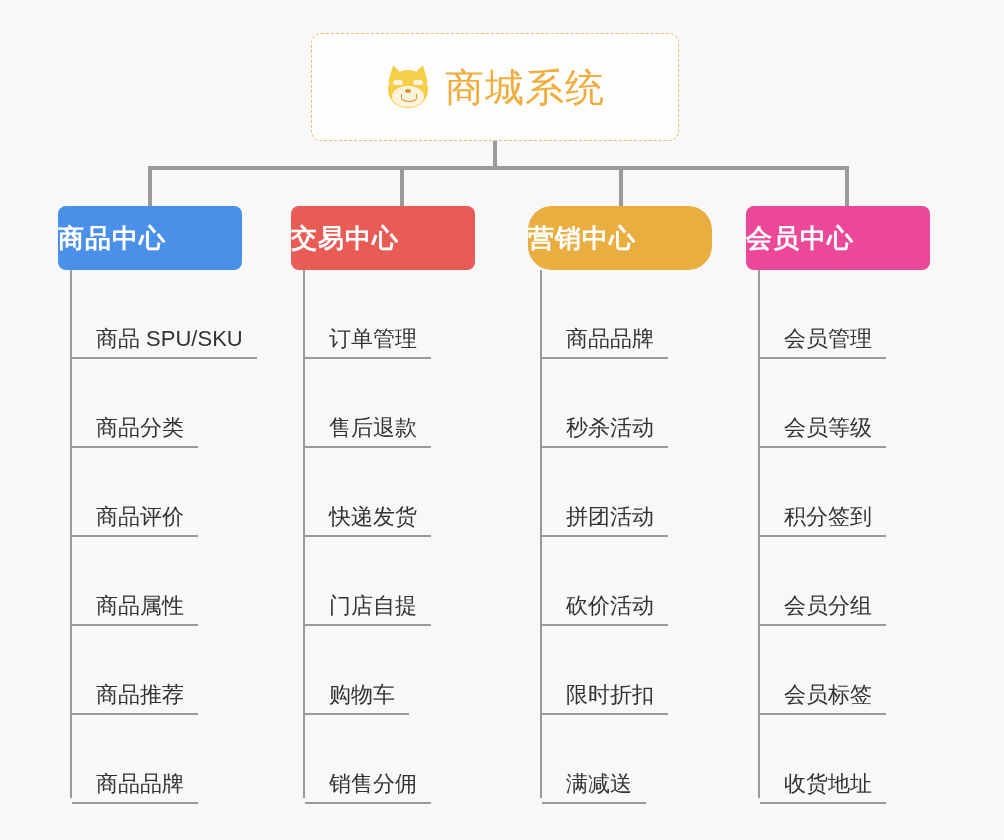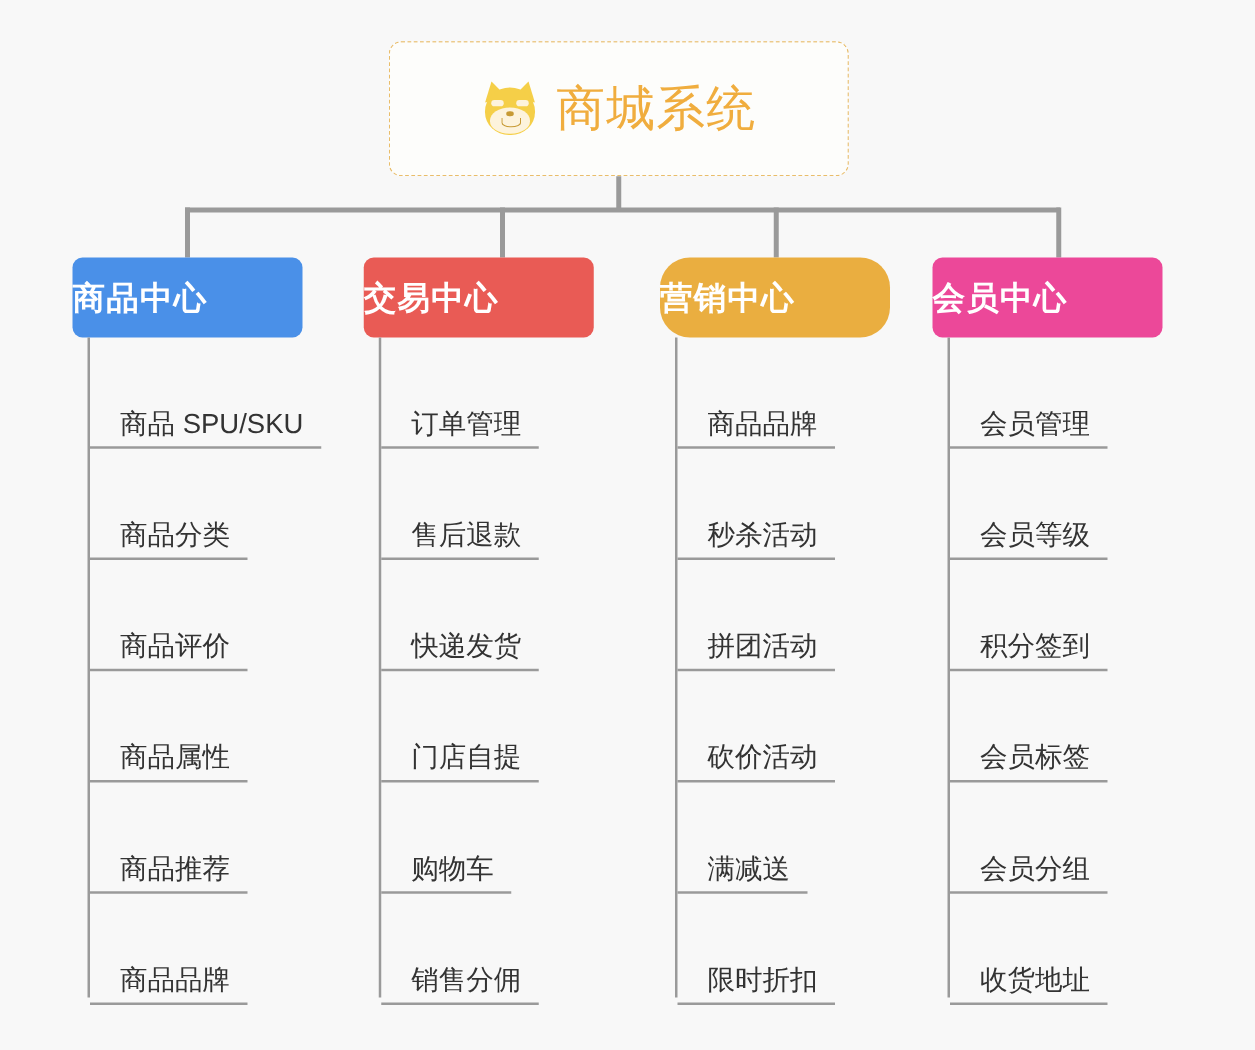--- a/index.html
+++ b/index.html
@@ -267,47 +267,47 @@
           <div class="leaf">
             <span class="leaf-label">秒杀活动</span>
           </div>
           <div class="leaf">
             <span class="leaf-label">拼团活动</span>
           </div>
           <div class="leaf">
             <span class="leaf-label">砍价活动</span>
           </div>
           <div class="leaf">
+            <span class="leaf-label">限时折扣</span>
+          </div>
+          <div class="leaf">
             <span class="leaf-label">满减送</span>
-          </div>
-          <div class="leaf">
-            <span class="leaf-label">限时折扣</span>
           </div>
         </div>
       </div>
       <div class="branch" style="left: 746px; width: 184px;">
         <div class="branch-header" style="background: #ec4899;">
           <span>会员中心</span>
         </div>
         <div class="leaf-list">
           <div class="leaf-spine" style="background: rgb(154, 154, 154); height: 528px;"></div>
           <div class="leaf">
             <span class="leaf-label">会员管理</span>
           </div>
           <div class="leaf">
             <span class="leaf-label">会员等级</span>
           </div>
           <div class="leaf">
             <span class="leaf-label">积分签到</span>
           </div>
           <div class="leaf">
+            <span class="leaf-label">会员分组</span>
+          </div>
+          <div class="leaf">
             <span class="leaf-label">会员标签</span>
-          </div>
-          <div class="leaf">
-            <span class="leaf-label">会员分组</span>
           </div>
           <div class="leaf">
             <span class="leaf-label">收货地址</span>
           </div>
         </div>
       </div>
     </div>
 
 </div>
 

